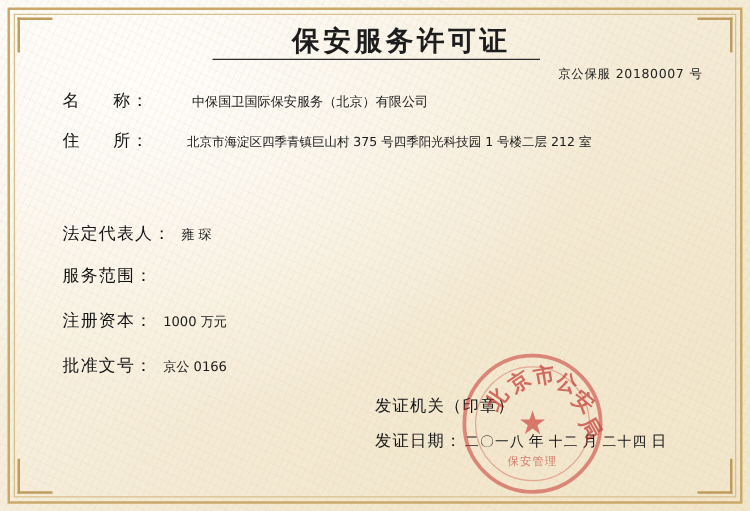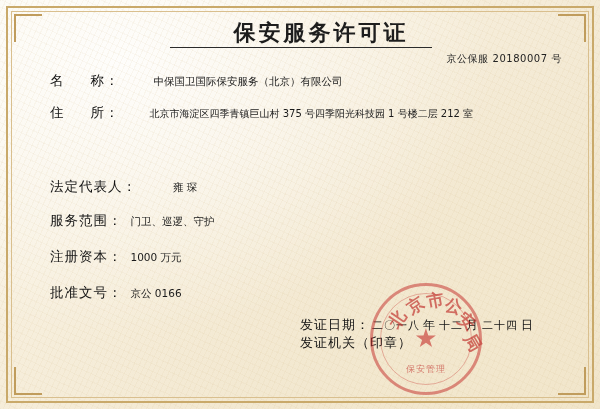--- a/index.html
+++ b/index.html
@@ -128,21 +128,21 @@
     color: #1a1a1a;
     margin-left: 8px;
     padding-bottom: 1px;
   }
   .field-value.small {
     font-size: 10px;
   }
 
   #row-name   { top: 72px; gap: 26px; }
   #row-addr   { top: 104px; gap: 22px; }
-  #row-legal  { top: 178px; gap: 28px; }
+  #row-legal  { top: 178px; }
   #row-scope  { top: 212px; }
   #row-cap    { top: 248px; }
   #row-appr   { top: 284px; }
 
   .name-gap { display: inline-block; width: 26px; }
 
   
   #issuer-block {
     position: absolute;
     left: 300px;
@@ -260,44 +260,43 @@
     <span class="field-value small">北京市海淀区四季青镇巨山村 375 号四季阳光科技园 1 号楼二层 212 室</span>
   </div>
 
   <div class="field-row" id="row-legal">
     <span class="field-label">法定代表人：</span>
     <span class="field-value">雍 琛</span>
   </div>
 
   <div class="field-row" id="row-scope">
     <span class="field-label">服务范围：</span>
-    <span class="field-value">门卫、巡逻、守护</span>
   </div>
 
   <div class="field-row" id="row-cap">
     <span class="field-label">注册资本：</span>
     <span class="field-value">1000 万元</span>
   </div>
 
   <div class="field-row" id="row-appr">
     <span class="field-label">批准文号：</span>
     <span class="field-value">京公 0166</span>
   </div>
 
   <div id="issuer-block">
+    <div id="issuer-line">发证机关（印章）</div>
     <div id="date-line">
       <span id="date-label">发证日期：</span>
       <span class="date-val">二〇一八</span>
       <span class="date-unit">年</span>
       <span class="date-val">十二</span>
       <span class="date-unit">月</span>
       <span class="date-val">二十四</span>
       <span class="date-unit">日</span>
     </div>
-    <div id="issuer-line">发证机关（印章）</div>
   </div>
 
   <div id="seal">
     <div id="seal-inner-ring"></div>
     <div id="seal-star">★</div>
     <div class="seal-char" style="left:16px; top:22px; transform: rotate(-56deg);">北</div>
     <div class="seal-char" style="left:34px; top:8px; transform: rotate(-34deg);">京</div>
     <div class="seal-char" style="left:54px; top:3px; transform: rotate(-10deg);">市</div>
     <div class="seal-char" style="left:72px; top:9px; transform: rotate(14deg);">公</div>
     <div class="seal-char" style="left:85px; top:24px; transform: rotate(38deg);">安</div>

